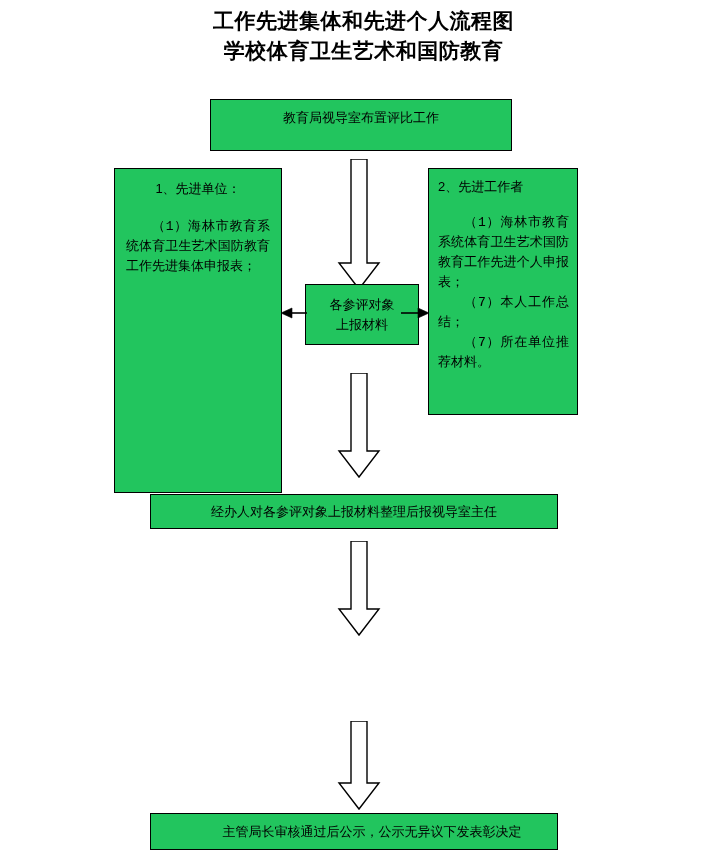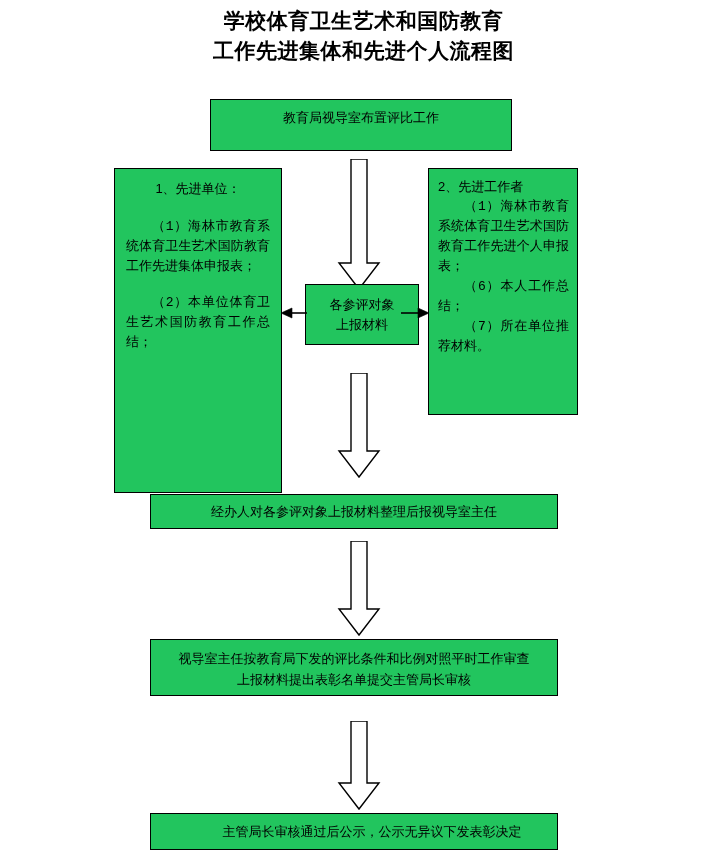--- a/index.html
+++ b/index.html
@@ -90,21 +90,21 @@
   
   #box-right {
     left: 428px;
     top: 168px;
     width: 150px;
     height: 247px;
     padding: 8px 8px 6px 9px;
   }
   #box-right .heading {
     display: block;
-    margin-bottom: 0;
+    margin-bottom: 16px;
   }
   #box-right .para {
     display: block;
     text-indent: 2em;
     text-align: justify;
   }
 
   
   #box-center {
     left: 305px;
@@ -162,44 +162,43 @@
   .arrow-v svg, .arrow-h svg {
     display: block;
   }
 </style>
 </head>
 <body>
 
 <div id="page">
 
   <div class="title">
+    <span class="line">工作先进集体和先进个人流程图</span>
     <span class="line">学校体育卫生艺术和国防教育</span>
-    <span class="line">工作先进集体和先进个人流程图</span>
   </div>
 
   <div class="box" id="box-top">
     <span class="inner">教育局视导室布置评比工作</span>
   </div>
 
   <div class="arrow-v" style="left:331px; top:159px; width:56px; height:132px;">
     <svg width="56" height="132" viewBox="0 0 56 132">
       <polygon points="20,0 36,0 36,104 48,104 28,130 8,104 20,104" fill="#ffffff" stroke="#000000" stroke-width="1.4" stroke-linejoin="miter"></polygon>
     </svg>
   </div>
 
   <div class="box" id="box-left">
     <span class="heading">1、先进单位：</span>
     <span class="para">（1）海林市教育系统体育卫生艺术国防教育工作先进集体申报表；</span>
-    <span class="para">（2）本单位体育卫生艺术国防教育工作总结；</span>
   </div>
 
   <div class="box" id="box-right">
     <span class="heading">2、先进工作者</span>
     <span class="para">（1）海林市教育系统体育卫生艺术国防教育工作先进个人申报表；</span>
-    <span class="para">（6）本人工作总结；</span>
+    <span class="para">（7）本人工作总结；</span>
     <span class="para">（7）所在单位推荐材料。</span>
   </div>
 
   <div class="box" id="box-center">
     <span class="inner">
       <span>各参评对象</span><br>
       <span>上报材料</span>
     </span>
   </div>
 
@@ -226,26 +225,20 @@
   <div class="box" id="box-step3">
     <span class="inner">经办人对各参评对象上报材料整理后报视导室主任</span>
   </div>
 
   <div class="arrow-v" style="left:331px; top:541px; width:56px; height:96px;">
     <svg width="56" height="96" viewBox="0 0 56 96">
       <polygon points="20,0 36,0 36,68 48,68 28,94 8,68 20,68" fill="#ffffff" stroke="#000000" stroke-width="1.4" stroke-linejoin="miter"></polygon>
     </svg>
   </div>
 
-  <div class="box" id="box-step4">
-    <span class="inner">
-      <span>视导室主任按教育局下发的评比条件和比例对照平时工作审查</span><br>
-      <span>上报材料提出表彰名单提交主管局长审核</span>
-    </span>
-  </div>
 
   <div class="arrow-v" style="left:331px; top:721px; width:56px; height:90px;">
     <svg width="56" height="90" viewBox="0 0 56 90">
       <polygon points="20,0 36,0 36,62 48,62 28,88 8,62 20,62" fill="#ffffff" stroke="#000000" stroke-width="1.4" stroke-linejoin="miter"></polygon>
     </svg>
   </div>
 
   <div class="box" id="box-step5">
     <span class="inner">主管局长审核通过后公示，公示无异议下发表彰决定</span>
   </div>

